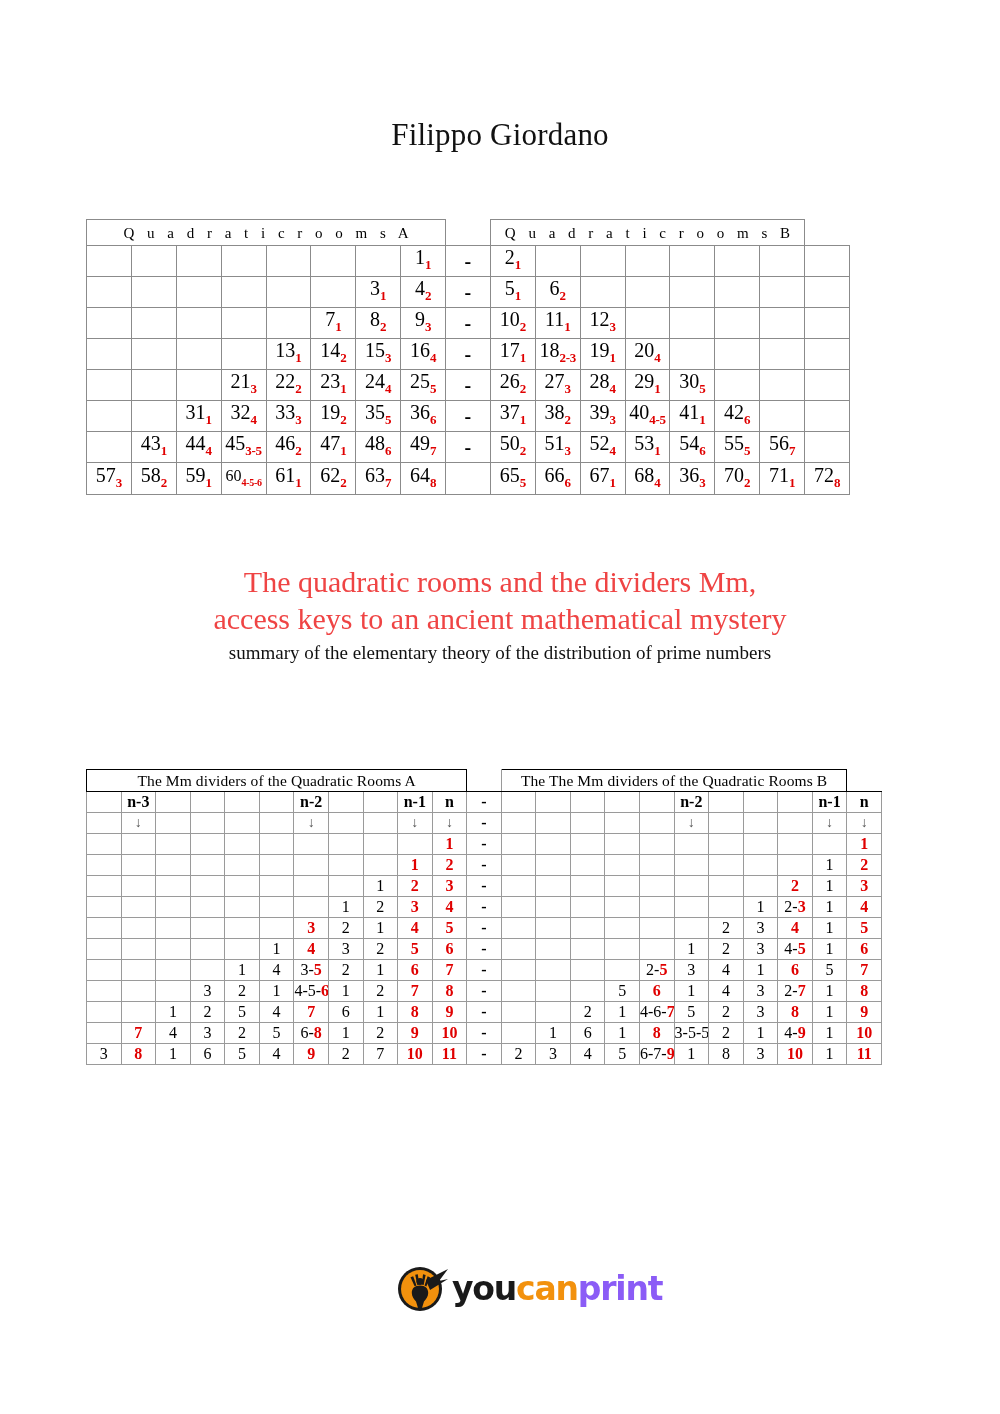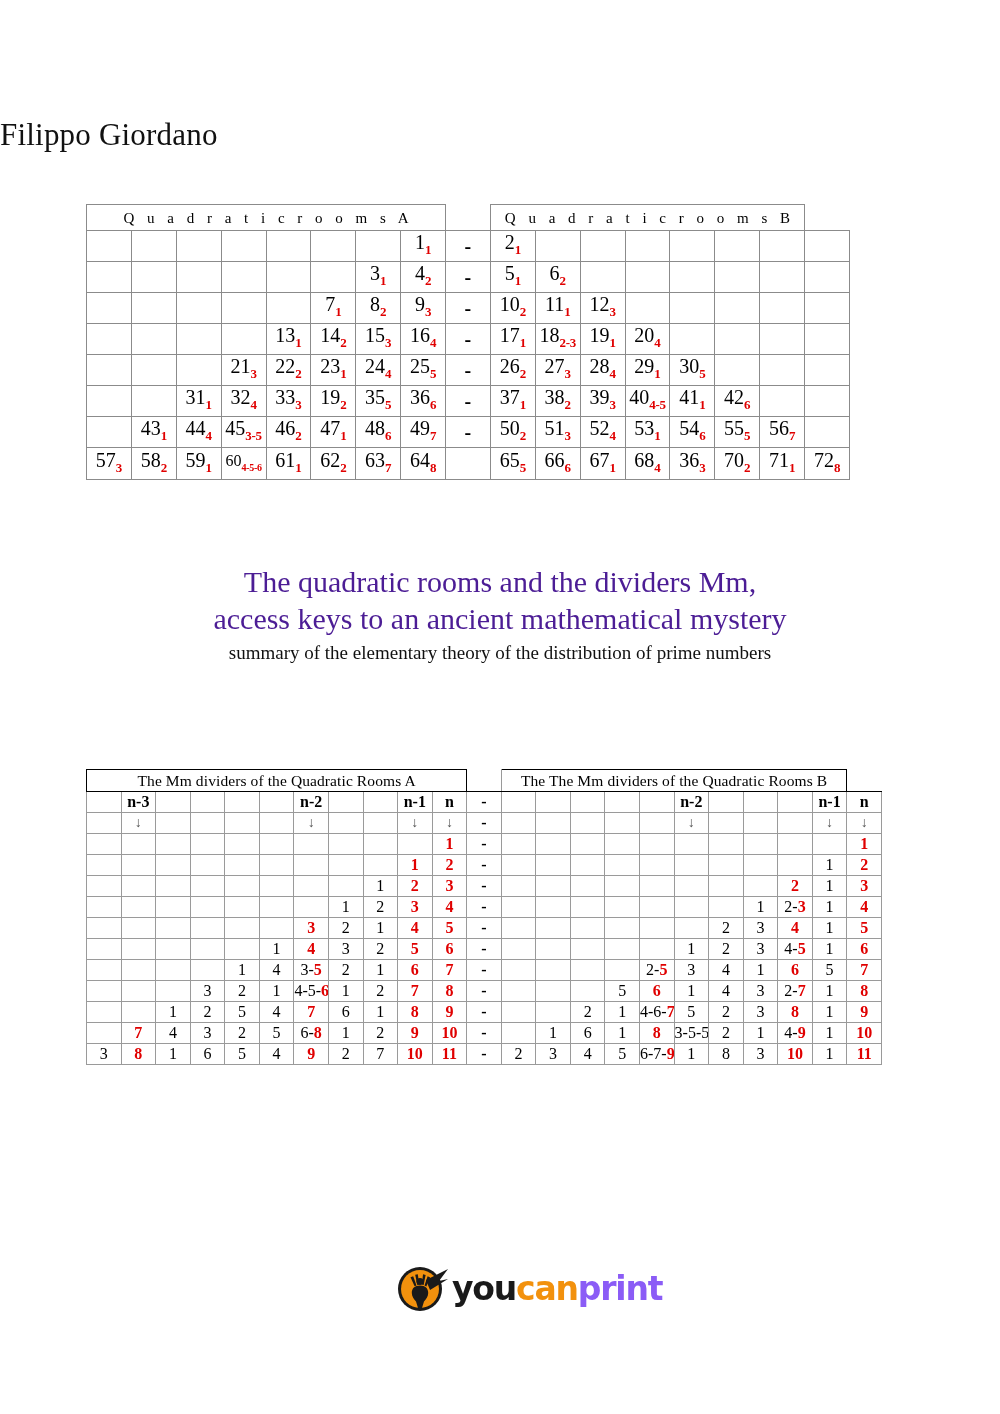--- a/index.html
+++ b/index.html
@@ -22,40 +22,40 @@
     inset: 0;
     background: #ffffff;
   }
 
   
   .author {
     position: absolute;
     top: 116px;
     left: 0;
     width: 1000px;
-    text-align: left;
+    text-align: center;
     font-size: 31px;
     line-height: 38px;
     font-family: "Liberation Serif", "DejaVu Serif", serif;
     letter-spacing: 0.2px;
     color: #111111;
   }
 
   
   .title-block {
     position: absolute;
     top: 563px;
     left: 0;
     width: 1000px;
     text-align: center;
   }
   .title-line {
     font-size: 30px;
     line-height: 37px;
-    color: #4c1d95;
+    color: #ef4444;
     white-space: nowrap;
   }
   .subtitle {
     font-size: 19px;
     line-height: 26px;
     margin-top: 3px;
     color: #111111;
     white-space: nowrap;
   }
 
@@ -70,21 +70,21 @@
     border: 1px solid #8b8b8b;
     padding: 0;
     text-align: center;
     vertical-align: middle;
     white-space: nowrap;
     overflow: hidden;
   }
 
   
   #table-quadratic-rooms {
-    top: 204px;
+    top: 219px;
     left: 86px;
     width: 764px;
   }
   #table-quadratic-rooms td {
     height: 25px;
     font-size: 20px;
     line-height: 22px;
   }
   #table-quadratic-rooms td.hdr {
     height: 24px;

